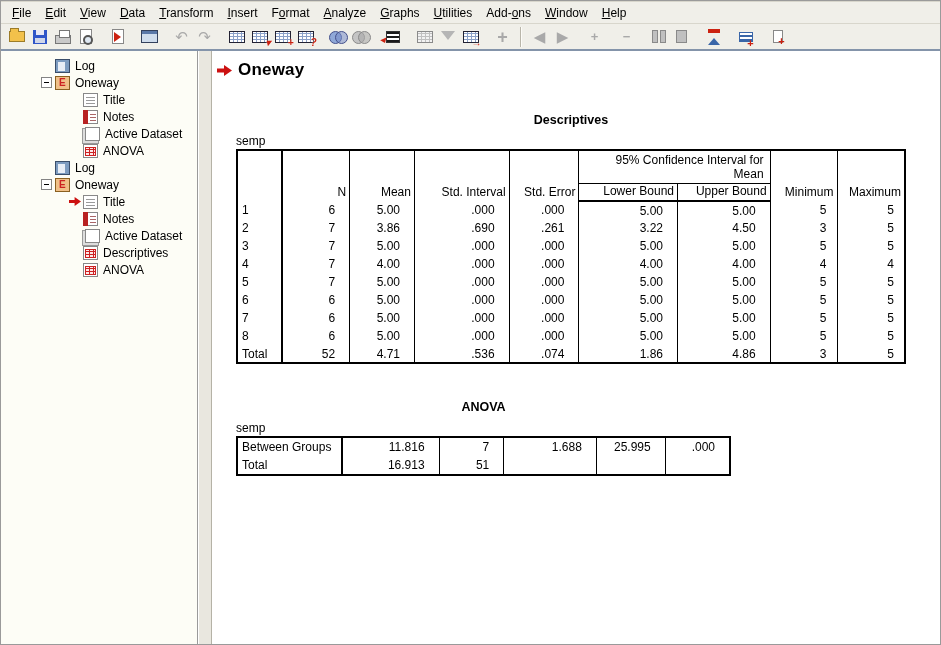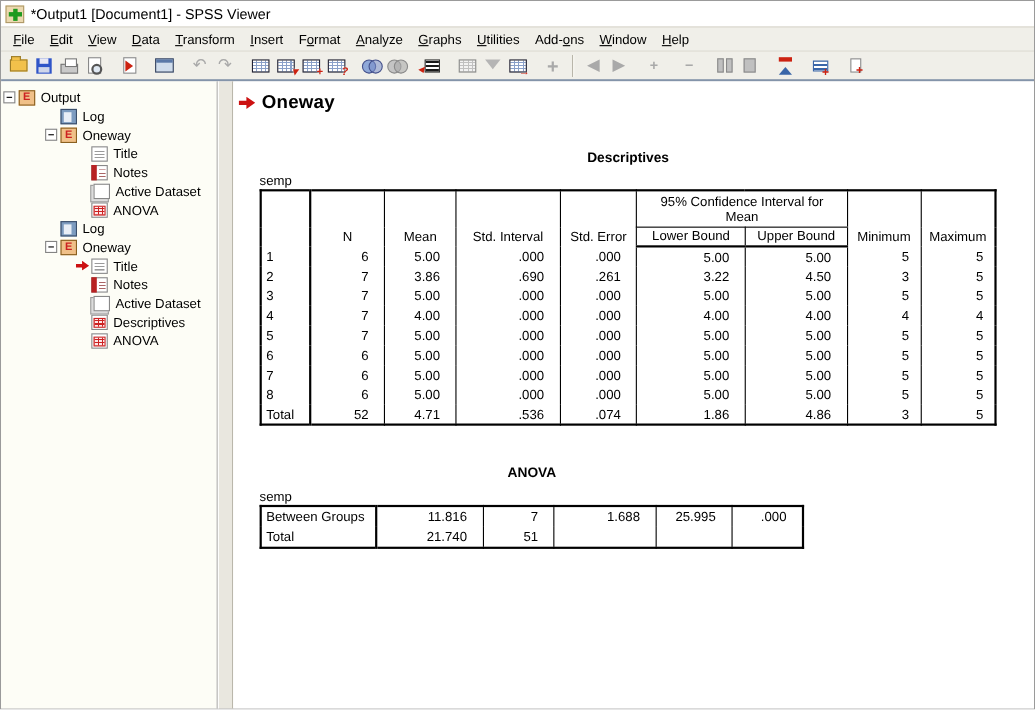--- a/index.html
+++ b/index.html
@@ -113,45 +113,41 @@
         repeating-linear-gradient(67deg, rgba(90,90,90,.55) 0 1px, transparent 1px 3px),
         repeating-linear-gradient(-55deg, rgba(70,70,70,.5) 0 1px, transparent 1px 4px),
         repeating-linear-gradient(15deg, rgba(120,120,120,.4) 0 1px, transparent 1px 5px); }
 
   .block { margin-left:24px; }
   .tbl-title { font-weight:bold; font-size:12.5px; text-align:center; }
   .layer-label { margin:7px 0 1px 0; }
 
   table.spss { border-collapse:collapse; border:2px solid #000; table-layout:fixed; }
   table.spss th, table.spss td { font-weight:normal; font-size:12px; padding:0 3px; overflow:hidden; }
-  table.spss th { text-align:center; vertical-align:bottom; padding-bottom:2px; }
+  table.spss th { text-align:right; vertical-align:bottom; padding-bottom:2px; }
   table.spss td { height:18px; }
   table.spss .vline { border-left:1px solid #000; }
   table.spss .stub { border-right:2px solid #000; text-align:left; padding-left:4px; }
   table.spss tr.hlast th { border-bottom:2px solid #000; }
   table.spss td.num { text-align:right; padding-right:14px; }
   table.spss td.minmax { padding-right:10px; }
   .ci-head { border-bottom:1px solid #000 !important; vertical-align:middle !important; padding:2px 6px !important; }
   .prewrap { white-space:pre-line; }
   .desc-h1 th { height:31px; }
   .desc-h2 th { height:14px; }
   .anova-h th { height:31px; }
 
   .mt-desc-title { margin-top:33px; }
   .mt-anova-title { margin-top:36px; }
 </style>
 </head>
 <body>
 
 <div class="window">
 
-  <div class="titlebar">
-    <div class="app-icon"></div>
-    <div class="title-text">*Output1 [Document1] - SPSS Viewer</div>
-  </div>
 
   <div class="menubar" id="menubar">
       <div class="menu-item"><u>F</u>ile</div>
       <div class="menu-item"><u>E</u>dit</div>
       <div class="menu-item"><u>V</u>iew</div>
       <div class="menu-item"><u>D</u>ata</div>
       <div class="menu-item"><u>T</u>ransform</div>
       <div class="menu-item"><u>I</u>nsert</div>
       <div class="menu-item">F<u>o</u>rmat</div>
       <div class="menu-item"><u>A</u>nalyze</div>
@@ -252,25 +248,20 @@
         <i class="k-lines"></i>
       </div>
       <div class="tbtn gap">
         <i class="k-page red-plus" style="width:10px;height:13px;"></i>
       </div>
     </div>
 
   <div class="main">
 
     <div class="outline" id="outline">
-        <div class="tree-row" style="padding-left: 2px;">
-          <span class="expander"></span>
-          <span class="ticon ti-output"></span>
-          <span class="lbl">Output</span>
-        </div>
         <div class="tree-row" style="padding-left: 40px;">
           <span class="spacer"></span>
           <span class="ticon ti-log"></span>
           <span class="lbl">Log</span>
         </div>
         <div class="tree-row" style="padding-left: 40px;">
           <span class="expander"></span>
           <span class="ticon ti-output"></span>
           <span class="lbl">Oneway</span>
         </div>
@@ -496,21 +487,21 @@
               <tr style="height:19px;">
                 <td class="stub">Between Groups</td>
                 <td class="vline num">11.816</td>
                 <td class="vline num">7</td>
                 <td class="vline num">1.688</td>
                 <td class="vline num">25.995</td>
                 <td class="vline num">.000</td>
               </tr>
               <tr style="height:19px;">
                 <td class="stub">Total</td>
-                <td class="vline num">21.740</td>
+                <td class="vline num">16.913</td>
                 <td class="vline num">51</td>
                 <td class="vline num"></td>
                 <td class="vline num"></td>
                 <td class="vline num"></td>
               </tr>
             </tbody>
           </table>
       </div>
 
     </div>

